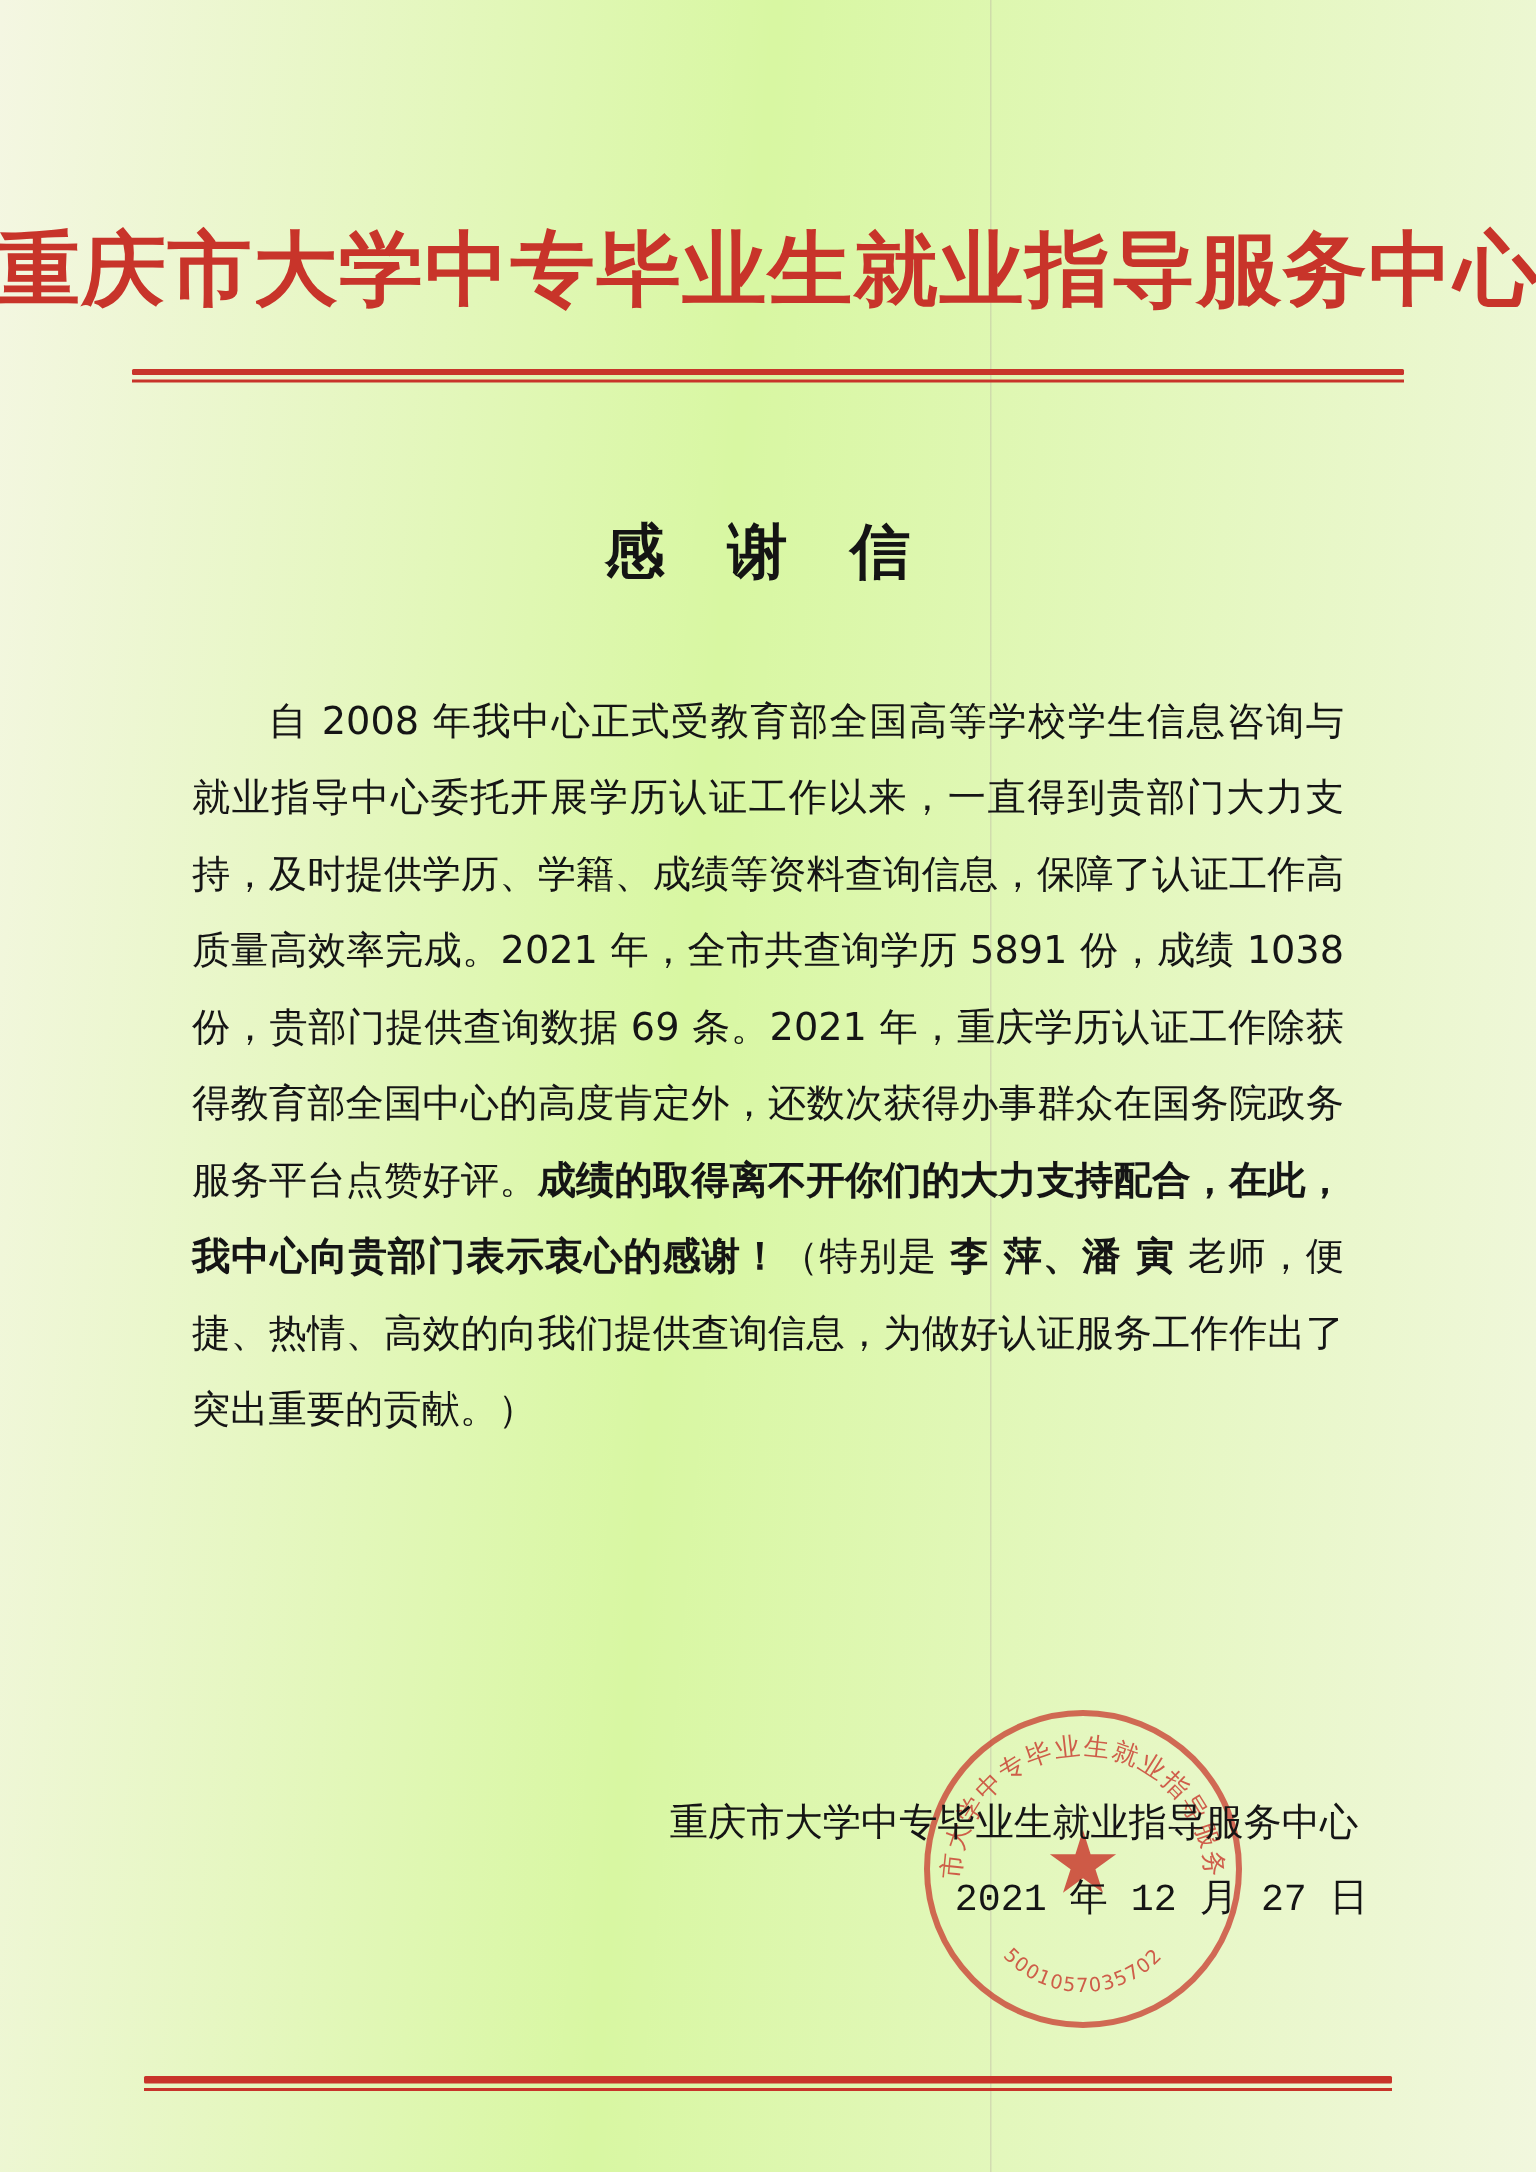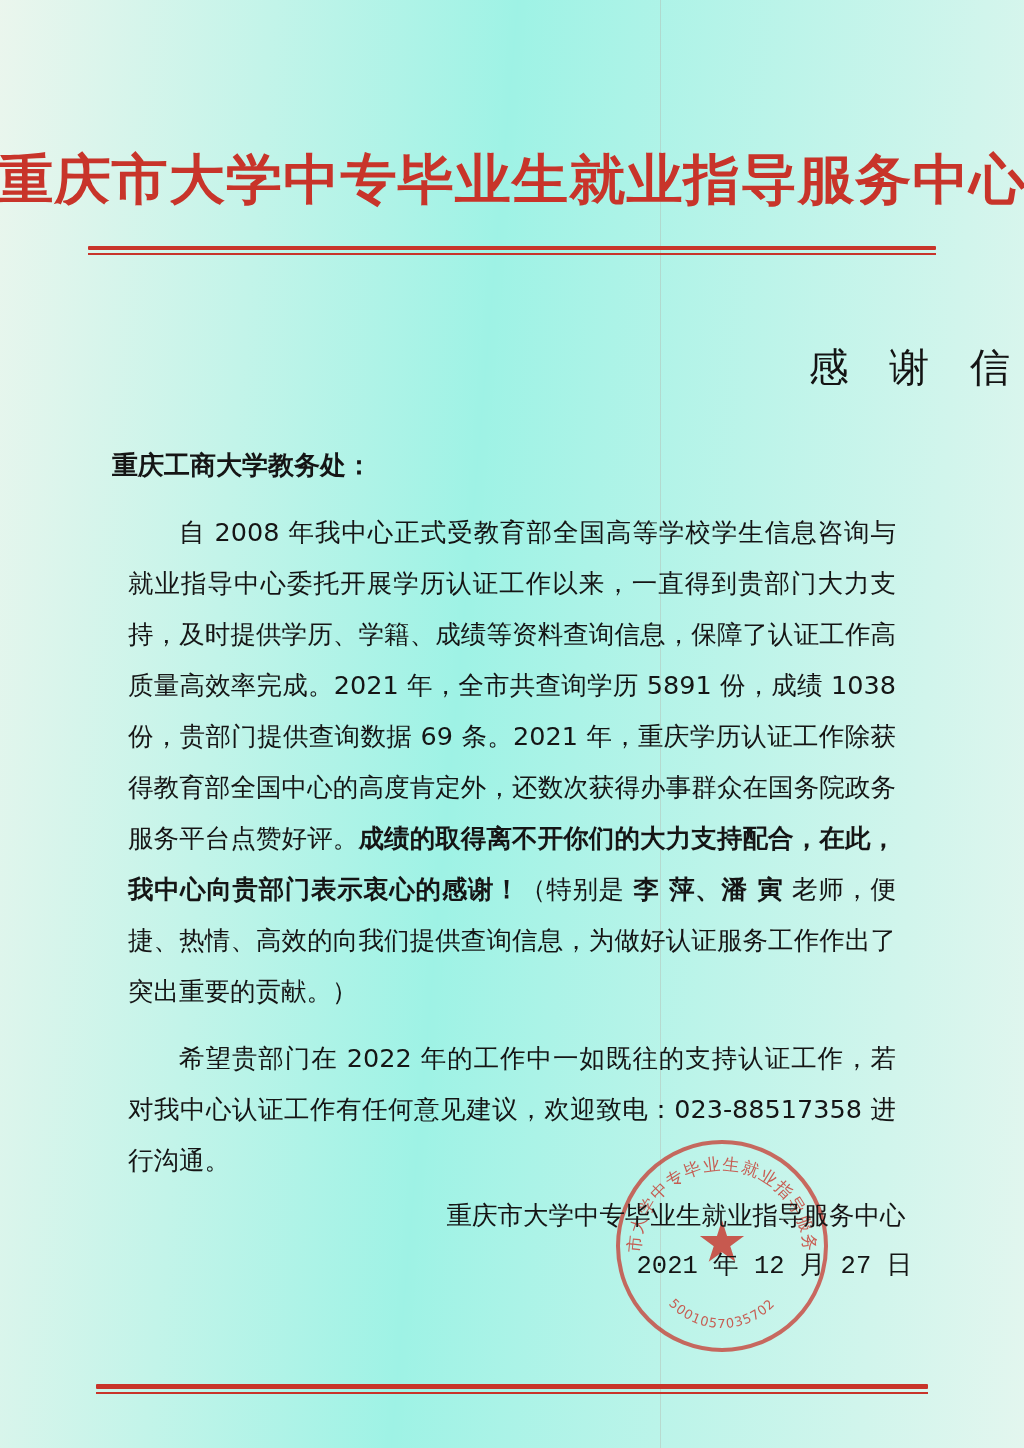--- a/index.html
+++ b/index.html
@@ -7,21 +7,21 @@
     padding: 0;
     background: #ffffff;
   }
   body {
     font-family: "DejaVu Sans", "Liberation Sans", sans-serif;
   }
   .page {
     position: relative;
     width: 1024px;
     height: 1448px;
-    background: #5eead4;
+    background: #bef264;
     overflow: hidden;
   }
   
   .paper-tint {
     position: absolute;
     inset: 0;
     background:
       linear-gradient(95deg, rgba(250,247,240,0.9) 0%, rgba(255,255,255,0.4) 45%, rgba(250,248,243,0.85) 100%);
     pointer-events: none;
   }
@@ -70,23 +70,23 @@
     height: 2px;
     background: #c8342a;
   }
 
   
   .doc-title {
     position: absolute;
     top: 340px;
     left: 0;
     width: 100%;
-    text-align: right;
+    text-align: center;
     font-size: 40px;
-    font-weight: normal;
+    font-weight: bold;
     letter-spacing: 14px;
     color: #141414;
   }
 
   
   .body-block {
     position: absolute;
     top: 440px;
     left: 112px;
     width: 800px;
@@ -198,25 +198,23 @@
     <div class="letterhead-title">重庆市大学中专毕业生就业指导服务中心</div>
   </div>
   <div class="rule-double">
     <div class="thick"></div>
     <div class="thin"></div>
   </div>
 
   <div class="doc-title">感 谢 信</div>
 
   <div class="body-block">
-    <div class="salutation">重庆工商大学教务处：</div>
 
     <p class="para indent"><span>自 2008 年我中心正式受教育部全国高等学校学生信息咨询与就业指导中心委托开展学历认证工作以来，一直得到贵部门大力支持，及时提供学历、学籍、成绩等资料查询信息，保障了认证工作高质量高效率完成。2021 年，全市共查询学历 5891 份，成绩 1038 份，贵部门提供查询数据 69 条。2021 年，重庆学历认证工作除获得教育部全国中心的高度肯定外，还数次获得办事群众在国务院政务服务平台点赞好评。</span><span class="bold-run">成绩的取得离不开你们的大力支持配合，在此，我中心向贵部门表示衷心的感谢！</span><span>（特别是 </span><span class="name-run">李  萍、潘  寅</span><span> 老师，便捷、热情、高效的向我们提供查询信息，为做好认证服务工作作出了突出重要的贡献。）</span></p>
 
-    <p class="para indent">希望贵部门在 2022 年的工作中一如既往的支持认证工作，若对我中心认证工作有任何意见建议，欢迎致电：023-88517358 进行沟通。</p>
   </div>
 
   <div class="seal">
     <div class="seal-ring"></div>
     <div class="seal-star"></div>
     <svg class="seal-arc-text" viewBox="0 0 212 212">
       <defs>
         <path id="arcTop" d="M 24,112 A 82,82 0 1 1 188,112" fill="none"></path>
         <path id="arcBottom" d="M 34,116 A 72,72 0 0 0 178,116" fill="none"></path>
       </defs>

